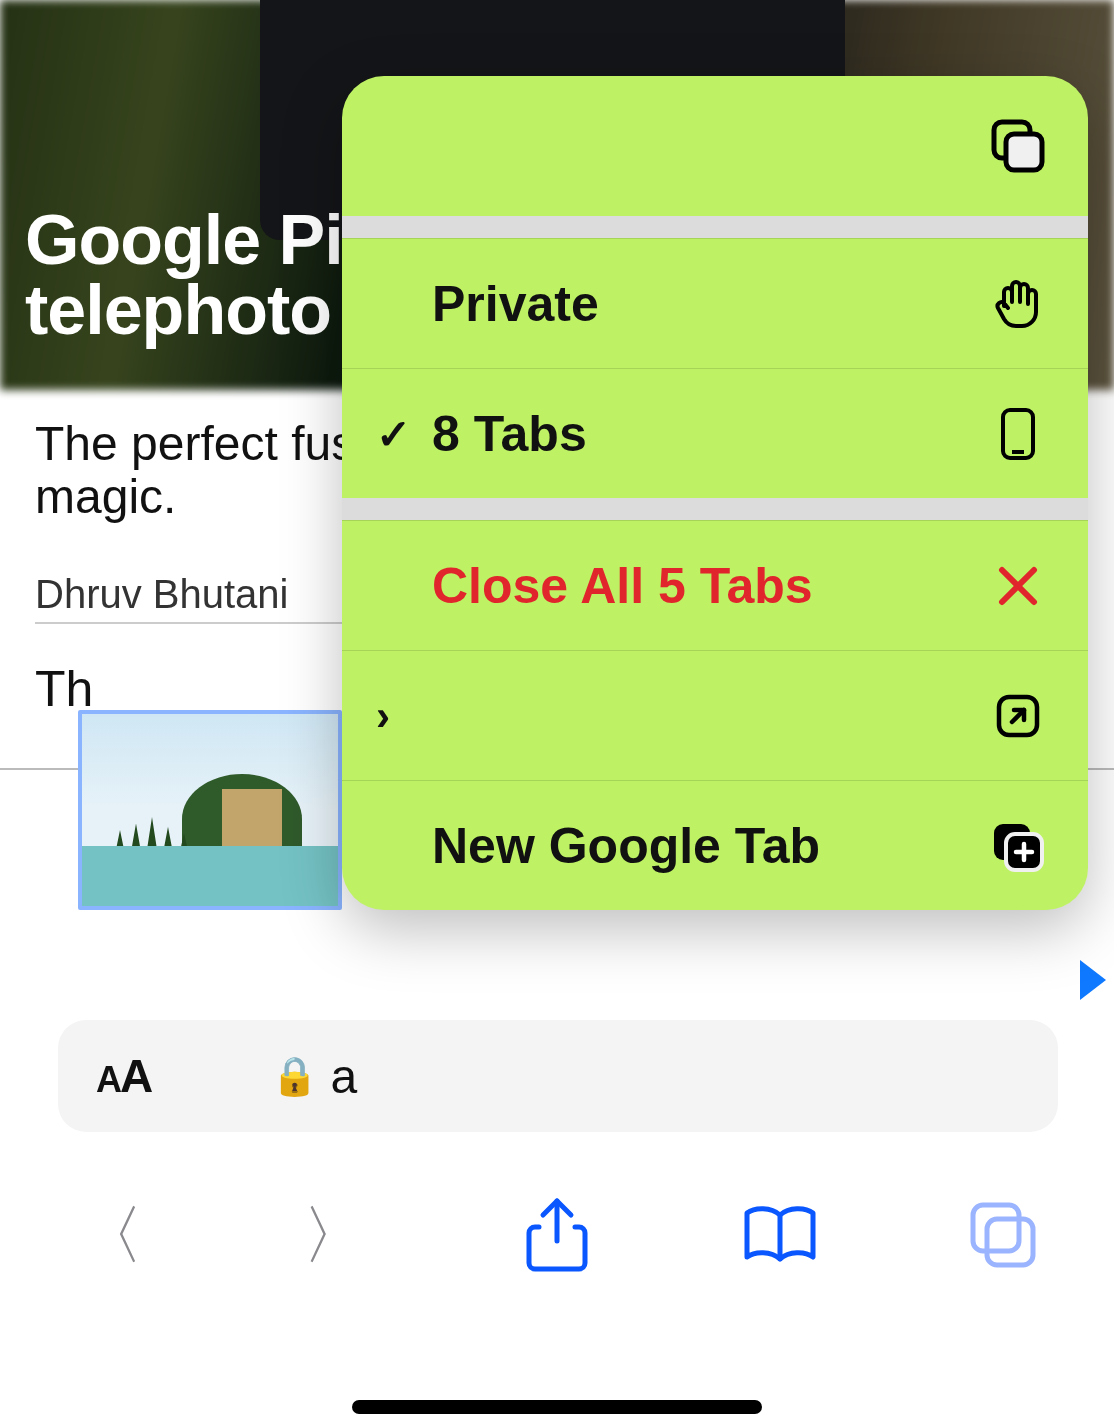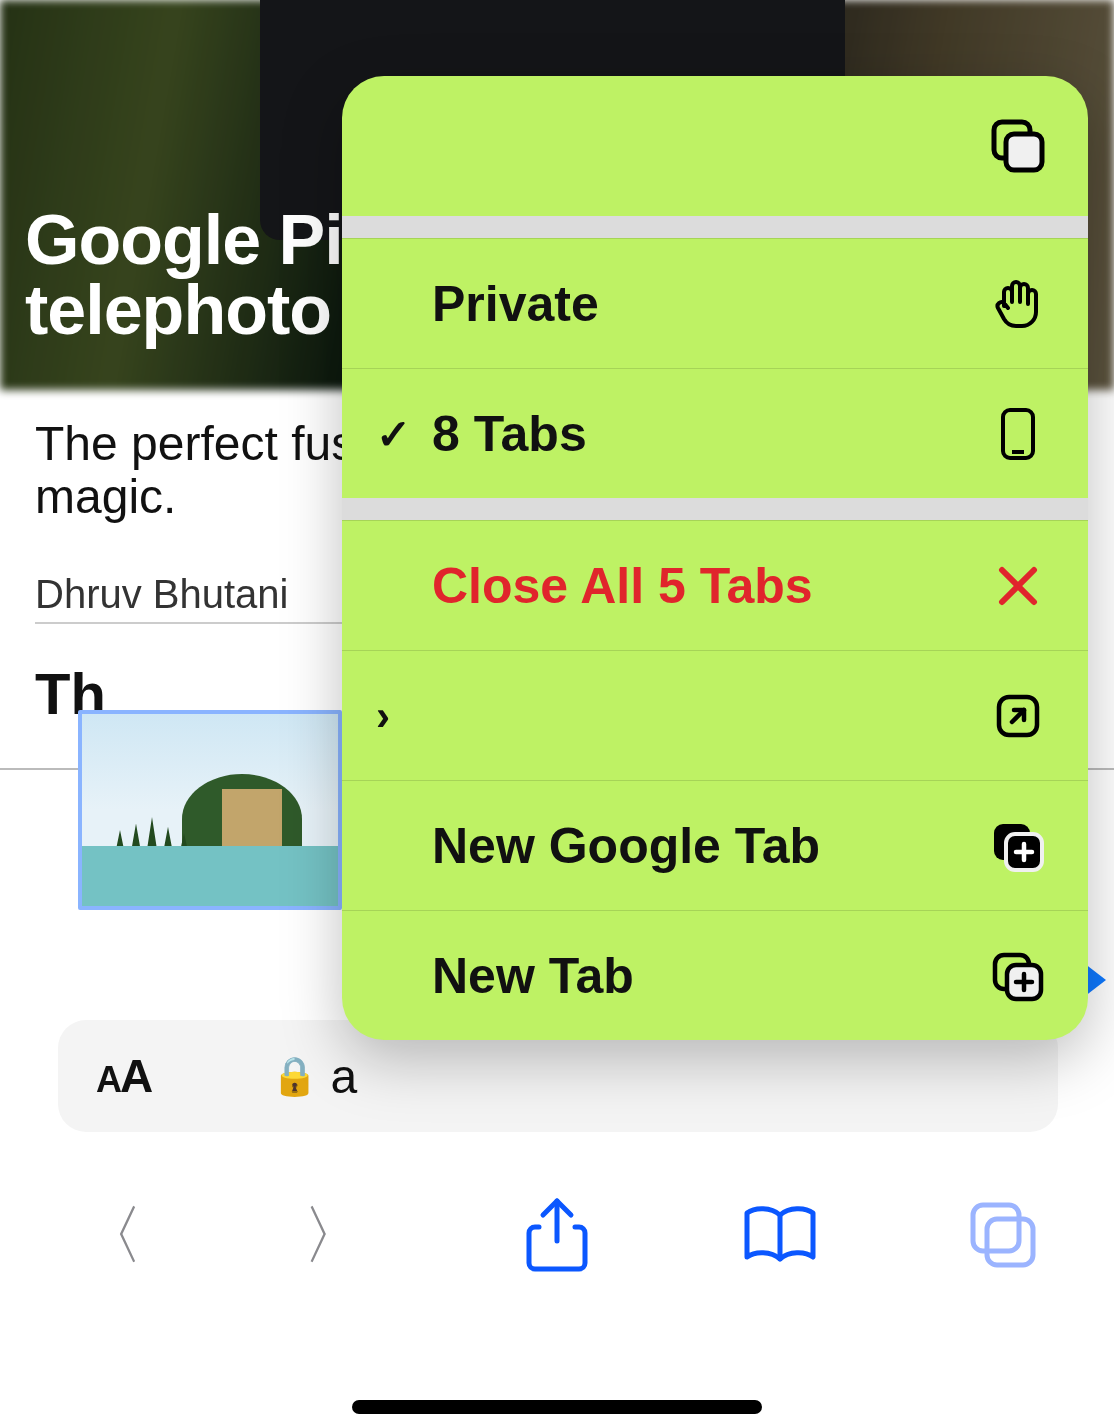--- a/index.html
+++ b/index.html
@@ -8,21 +8,21 @@
 
   
   .hero { position: absolute; left: 0; top: 0; width: 1114px; height: 390px;
           background: linear-gradient(100deg, #2b3a18 0%, #405022 15%, #0d1b10 35%, #1a1a1a 60%, #4b422c 80%, #6b6148 100%);
           filter: blur(4px) brightness(0.85); }
   .hero-dark { position:absolute; left:260px; top:0; width:585px; height:240px; background:#141518; border-radius:0 0 20px 20px; }
   .hero-title { position: absolute; left: 25px; top: 205px; color: #fff; font-size: 70px; font-weight: 800; line-height: 1.0; letter-spacing: -1px; }
   .body-text { position: absolute; left: 35px; top: 418px; color: #111; font-size: 48px; line-height: 1.1; font-weight: 400; }
   .author { position: absolute; left: 35px; top: 540px; color: #333; font-size: 40px; font-weight: 400; margin-top: 32px; }
   .rule { position: absolute; left: 35px; top: 622px; width: 1044px; height: 2px; background: #ccc; }
-  .frag { position: absolute; left: 35px; top: 660px; color: #111; font-size: 58px; font-weight: 700; }
+  .frag { position: absolute; left: 35px; top: 660px; color: #111; font-size: 50px; font-weight: 400; }
   .rule2 { position: absolute; left: 0; top: 768px; width: 1114px; height: 2px; background: #bbb; }
 
   .thumb { position: absolute; left: 78px; top: 710px; width: 264px; height: 200px; border: 4px solid #8ab4ff; border-radius: 2px; overflow:hidden; }
   .thumb .sky { position:absolute; inset:0; background: linear-gradient(#cfe7f4 0%, #e7f2f8 50%); }
   .thumb .water { position:absolute; left:0; right:0; bottom:0; height:60px; background:#74c2c4; }
   .thumb .hill { position:absolute; left:100px; top:60px; width:120px; height:90px; background:#2f5a2a; border-radius:50% 50% 0 0; }
   .thumb .bldg { position:absolute; left:140px; top:75px; width:60px; height:65px; background:#c2a56b; }
   .thumb .trees { position:absolute; left:30px; top:90px; width:80px; height:65px; background:#234a1f; clip-path: polygon(0 100%, 10% 40%, 20% 100%, 30% 30%, 40% 100%, 50% 20%, 60% 100%, 70% 35%, 80% 100%, 90% 45%, 100% 100%);}
   .arrowtip { position:absolute; left:1080px; top:960px; width:0; height:0; border-top:20px solid transparent; border-bottom:20px solid transparent; border-left:26px solid #0f79ff; }
 
@@ -183,26 +183,16 @@
       <span>New Google Tab</span>
       <span class="iconR">
         <svg width="56" height="52" viewBox="0 0 56 52" fill="none">
           <rect x="4" y="4" width="36" height="36" rx="9" fill="#000"></rect>
           <rect x="16" y="14" width="36" height="36" rx="9" fill="#000" stroke="#f0f0f0" stroke-width="4"></rect>
           <path d="M34 24 v16 M26 32 h16" stroke="#fff" stroke-width="4.5" stroke-linecap="round"></path>
         </svg>
       </span>
     </div>
 
-    <div class="mrow">
-      <span>New Tab</span>
-      <span class="iconR">
-        <svg width="56" height="52" viewBox="0 0 56 52" fill="none" stroke="#000" stroke-width="4.5" stroke-linejoin="round" stroke-linecap="round">
-          <rect x="5" y="5" width="34" height="34" rx="9"></rect>
-          <rect x="17" y="15" width="34" height="34" rx="9" fill="#f0f0f0"></rect>
-          <path d="M34 24 v16 M26 32 h16"></path>
-        </svg>
-      </span>
-    </div>
 
   </div>
 
 </div>
 
 </body></html>

